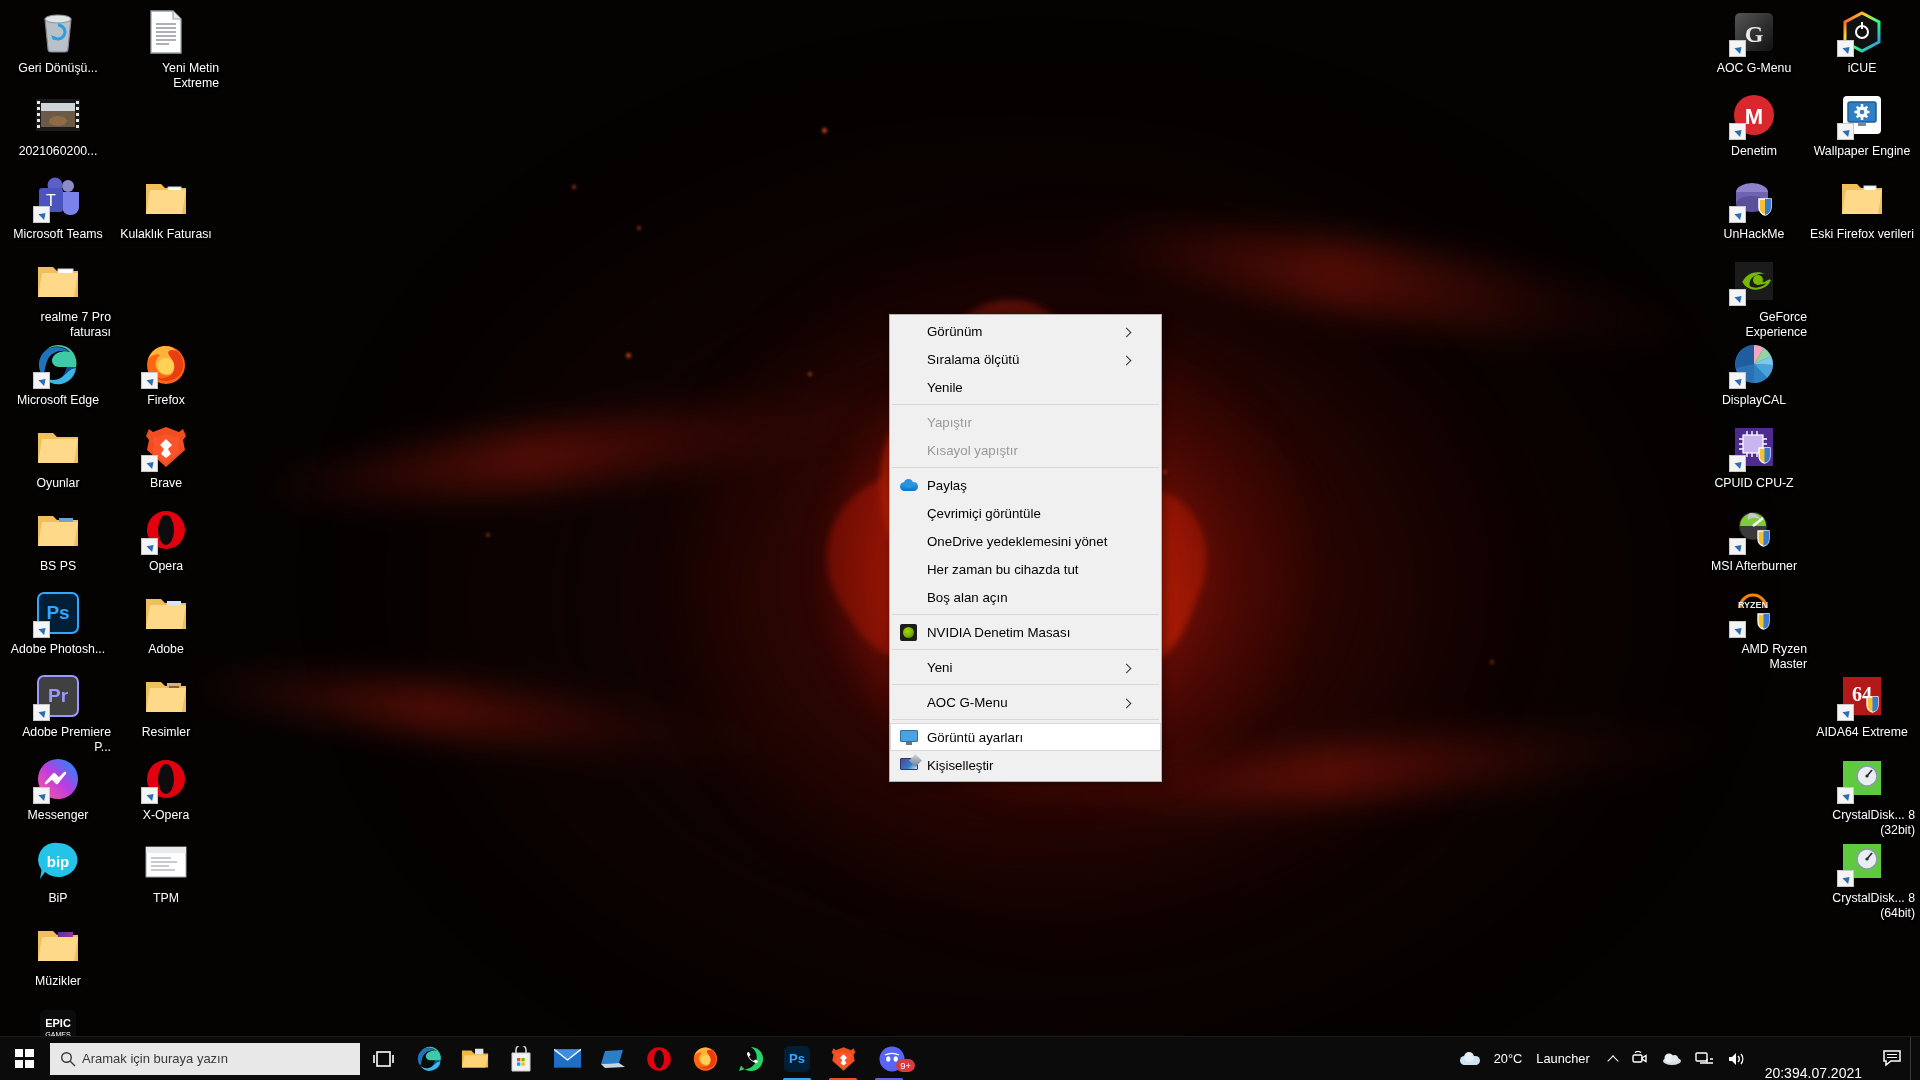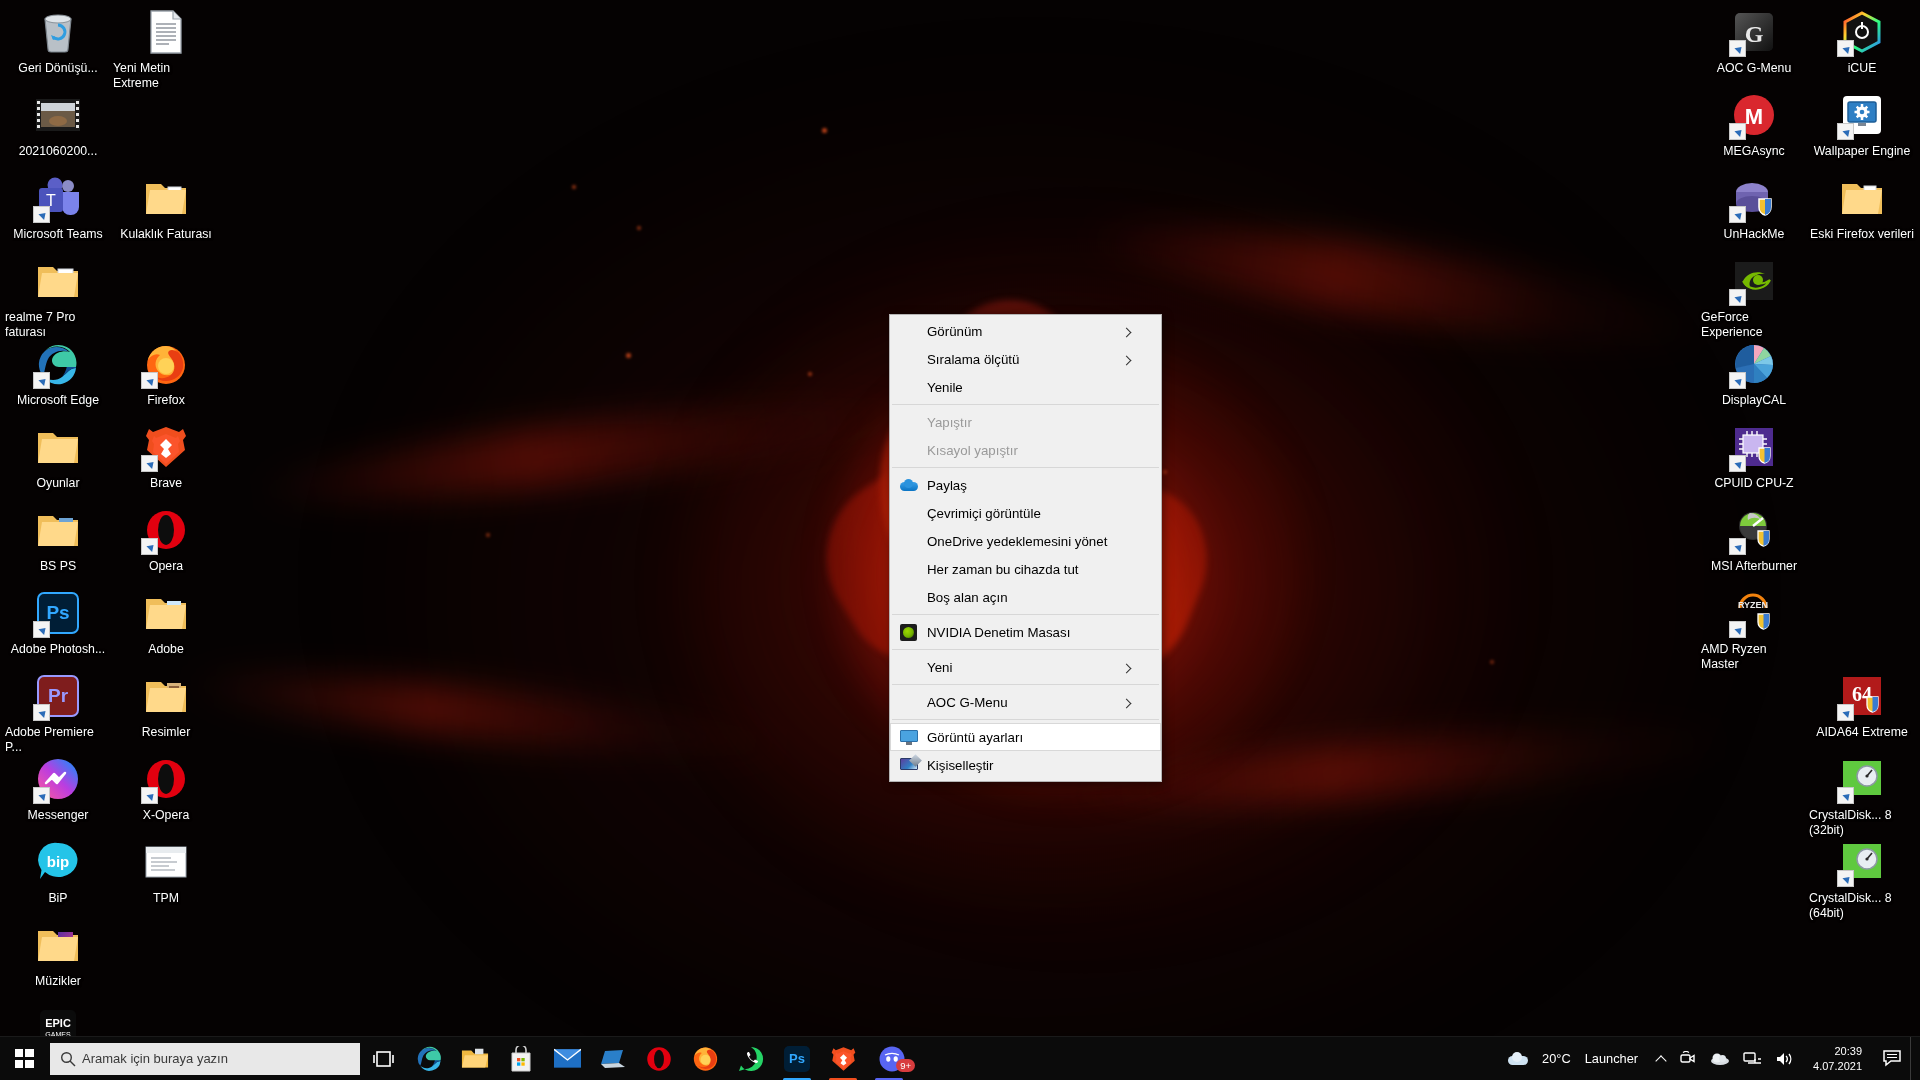--- a/index.html
+++ b/index.html
@@ -67,21 +67,21 @@
     display:flex; flex-direction:column; align-items:center;
     padding-top:6px;
     cursor:default;
   }
   .dicon .glyph {
     width:48px; height:48px; position:relative;
     display:flex; align-items:center; justify-content:center;
     margin-bottom:5px;
   }
   .dicon .lbl {
-    color:#fff; font-size:12.3px; line-height:14.5px; text-align:left;
+    color:#fff; font-size:12.3px; line-height:14.5px; text-align:right;
     text-shadow:1px 1px 2px rgba(0,0,0,0.95), 0 0 3px rgba(0,0,0,0.9);
     max-width:106px; word-wrap:break-word;
     font-family:"Liberation Sans", sans-serif;
   }
   .shortcut-arrow {
     position:absolute; left:-1px; bottom:-1px; width:17px; height:17px;
     background:#f4f4f4; border:1px solid #c8c8c8;
     display:flex; align-items:center; justify-content:center;
   }
   .shortcut-arrow::after {
@@ -144,22 +144,22 @@
   #searchbox .stext { font-size:13px; color:#3a3a3a; font-family:"Liberation Sans", sans-serif; }
   .tbtn { width:46px;height:44px;display:flex;align-items:center;justify-content:center;cursor:default;position:relative; }
   .tbtn .under { position:absolute; bottom:0; left:9px; width:28px; height:3px; border-radius:2px; }
   .tsq { width:26px;height:26px;border-radius:5px;display:flex;align-items:center;justify-content:center;color:#fff;font-size:13px;font-weight:bold; }
   #tray { margin-left:auto; display:flex; align-items:center; height:44px; padding-right:2px; color:#fff; }
   .tray-item { display:flex; align-items:center; height:44px; padding:0 7px; cursor:default; font-size:12.6px; }
   #weather { display:flex; align-items:center; gap:14px; padding:0 12px 0 10px; height:44px; cursor:default; }
   .cloud-ico { width:20px;height:13px;position:relative; }
   .cloud-ico::before { content:"";position:absolute;left:0;top:4px;width:20px;height:9px;border-radius:9px;background:#cfe3f2; }
   .cloud-ico::after { content:"";position:absolute;left:4px;top:0;width:10px;height:10px;border-radius:50%;background:#e4eff8; }
-  #clock { display:flex; flex-direction:column; align-items:flex-end; justify-content:center;
-           height:45px; padding:0 12px; font-size:11px; line-height:15px; cursor:default; }
+  #clock { display:flex; align-items:flex-end; justify-content:center;
+           height:45px; padding:0 12px; font-size:14px; line-height:15px; cursor:default; }
   #notif { width:36px;height:44px;display:flex;align-items:center;justify-content:center;cursor:default; }
   .tray-caret { display:inline-block;width:8px;height:8px;border-left:1.6px solid #fff;border-top:1.6px solid #fff;transform:rotate(45deg); position:relative; top:2px;}
   .showdesk { width:8px; height:44px; border-left:1px solid #3a3a3a; }
 </style>
 </head>
 <body>
 
 <div id="desktop">
 
   <div id="wallpaper">
@@ -366,21 +366,21 @@
               <rect x="23" y="8" width="14" height="19" fill="#cfe8fa"></rect>
               <text x="30" y="18" font-size="7" fill="#1a6fb5" text-anchor="middle" font-family="Liberation Sans">Ps</text>
               <path d="M6 12 h36 l-4 24 h-36 z" fill="#ffd98a"></path>
             </svg>
         </div>
         <div class="lbl">Adobe</div>
       </div>
 
       <div class="dicon">
         <div class="glyph">
-          <div class="sq" style="background:#7f1d1d;border:2px solid #9999ff;font-size:19px;color:#9999ff;">Pr</div>
+          <div class="sq" style="background:#404040;border:2px solid #9999ff;font-size:19px;color:#9999ff;">Pr</div>
           <span class="shortcut-arrow"></span>
         </div>
         <div class="lbl">Adobe Premiere P...</div>
       </div>
 
       <div class="dicon">
         <div class="glyph">
           <svg width="44" height="40" viewBox="0 0 44 40">
               <path d="M2 6 h15 l4 4 h21 v26 h-40 z" fill="#f0be5a"></path>
               <rect x="23" y="7" width="14" height="21" fill="#d7b27a"></rect>
@@ -523,21 +523,21 @@
       </div>
 
       <div class="dicon">
         <div class="glyph">
           <svg width="42" height="42" viewBox="0 0 42 42">
               <circle cx="21" cy="21" r="20" fill="#d9272e"></circle>
               <text x="21" y="30" font-size="22" fill="#fff" text-anchor="middle" font-family="Liberation Sans" font-weight="bold">M</text>
             </svg>
           <span class="shortcut-arrow"></span>
         </div>
-        <div class="lbl">MEGAsync</div>
+        <div class="lbl">Denetim</div>
       </div>
 
       <div class="dicon">
         <div class="glyph">
           <svg width="42" height="42" viewBox="0 0 42 42">
               <rect x="2" y="2" width="38" height="38" rx="4" fill="#fff"></rect>
               <rect x="7" y="8" width="28" height="20" rx="2" fill="#2e7fc4" stroke="#1d5d96" stroke-width="1.5"></rect>
               <circle cx="21" cy="18" r="5.5" fill="#fff"></circle>
               <circle cx="21" cy="18" r="2.3" fill="#2e7fc4"></circle>
               <g stroke="#fff" stroke-width="2.5">

